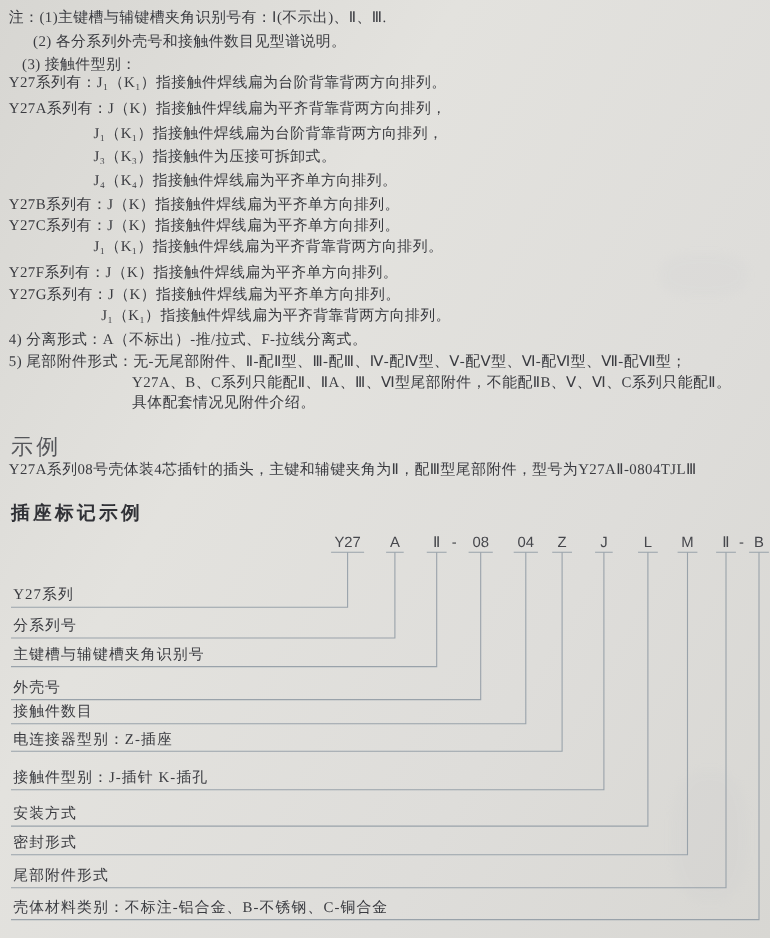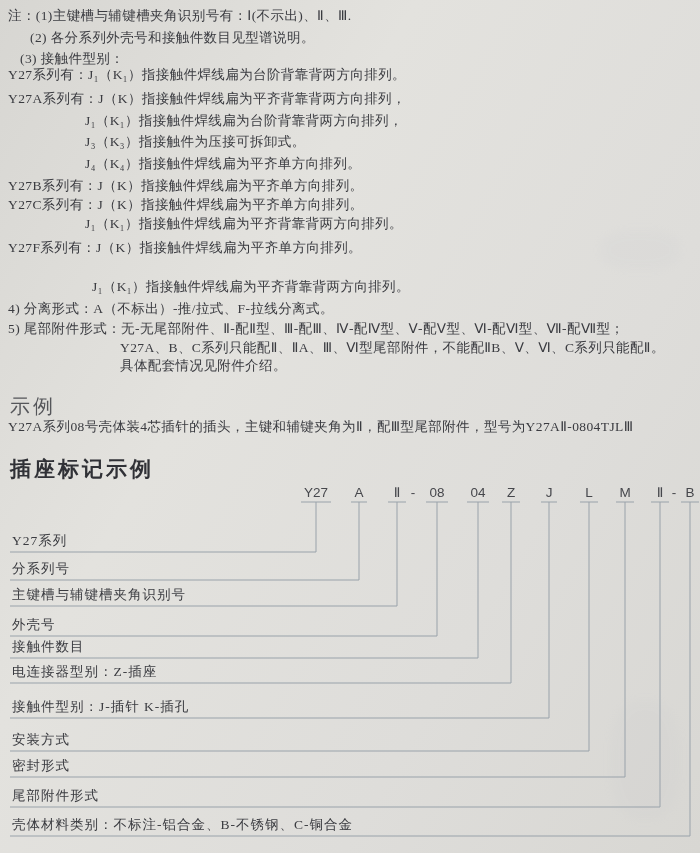--- a/index.html
+++ b/index.html
@@ -10,21 +10,21 @@
     color:#3a3b40;
   }
   .nl{
     position:absolute;font-size:13.5px;line-height:17px;
     white-space:nowrap;letter-spacing:0.4px;
   }
   .example-heading{
     position:absolute;font-size:20px;letter-spacing:3px;color:#55565a;
   }
   .section-title{
-    position:absolute;font-size:21px;font-weight:bold;letter-spacing:3px;color:#303136;
+    position:absolute;font-size:17px;font-weight:bold;letter-spacing:3px;color:#303136;
   }
   .diagram{position:absolute;left:0;top:478px;}
   .diagram text{fill:#3a3b40;}
   .diagram .code-txt{font-family:"Liberation Sans",sans-serif;font-size:13.5px;fill:#46474c;}
   .diagram .lbl{font-family:"Liberation Serif",serif;font-size:13.5px;letter-spacing:1px;}
   .diagram line,.diagram polyline{stroke:#99a2aa;stroke-width:1;fill:none;}
   .ghost{position:absolute;background:#b9bcc4;opacity:0.07;filter:blur(4px);border-radius:40%;}
 </style>
 </head>
 <body>
@@ -39,20 +39,21 @@
   <div class="nl" style="left:20px;top:50px;">(3) 接触件型别：</div>
   <div class="nl" style="left:8px;top:66px;">Y27系列有：J₁（K₁）指接触件焊线扁为台阶背靠背两方向排列。</div>
   <div class="nl" style="left:8px;top:90px;">Y27A系列有：J（K）指接触件焊线扁为平齐背靠背两方向排列，</div>
   <div class="nl" style="left:85px;top:112px;">J₁（K₁）指接触件焊线扁为台阶背靠背两方向排列，</div>
   <div class="nl" style="left:85px;top:133px;">J₃（K₃）指接触件为压接可拆卸式。</div>
   <div class="nl" style="left:85px;top:155px;">J₄（K₄）指接触件焊线扁为平齐单方向排列。</div>
   <div class="nl" style="left:8px;top:177px;">Y27B系列有：J（K）指接触件焊线扁为平齐单方向排列。</div>
   <div class="nl" style="left:8px;top:196px;">Y27C系列有：J（K）指接触件焊线扁为平齐单方向排列。</div>
   <div class="nl" style="left:85px;top:215px;">J₁（K₁）指接触件焊线扁为平齐背靠背两方向排列。</div>
   <div class="nl" style="left:8px;top:239px;">Y27F系列有：J（K）指接触件焊线扁为平齐单方向排列。</div>
+  <div class="nl" style="left:8px;top:259px;">Y27G系列有：J（K）指接触件焊线扁为平齐单方向排列。</div>
   <div class="nl" style="left:92px;top:278px;">J₁（K₁）指接触件焊线扁为平齐背靠背两方向排列。</div>
   <div class="nl" style="left:8px;top:300px;">4) 分离形式：A（不标出）-推/拉式、F-拉线分离式。</div>
   <div class="nl" style="left:8px;top:320px;">5) 尾部附件形式：无-无尾部附件、Ⅱ-配Ⅱ型、Ⅲ-配Ⅲ、Ⅳ-配Ⅳ型、Ⅴ-配Ⅴ型、Ⅵ-配Ⅵ型、Ⅶ-配Ⅶ型；</div>
   <div class="nl" style="left:120px;top:339px;">Y27A、B、C系列只能配Ⅱ、ⅡA、Ⅲ、Ⅵ型尾部附件，不能配ⅡB、Ⅴ、Ⅵ、C系列只能配Ⅱ。</div>
   <div class="nl" style="left:120px;top:357px;">具体配套情况见附件介绍。</div>
 
   <div class="example-heading" style="left:10px;top:393px;">示例</div>
   <div class="nl" style="left:8px;top:418px;">Y27A系列08号壳体装4芯插针的插头，主键和辅键夹角为Ⅱ，配Ⅲ型尾部附件，型号为Y27AⅡ-0804TJLⅢ</div>
 
   <div class="section-title" style="left:10px;top:455px;">插座标记示例</div>

